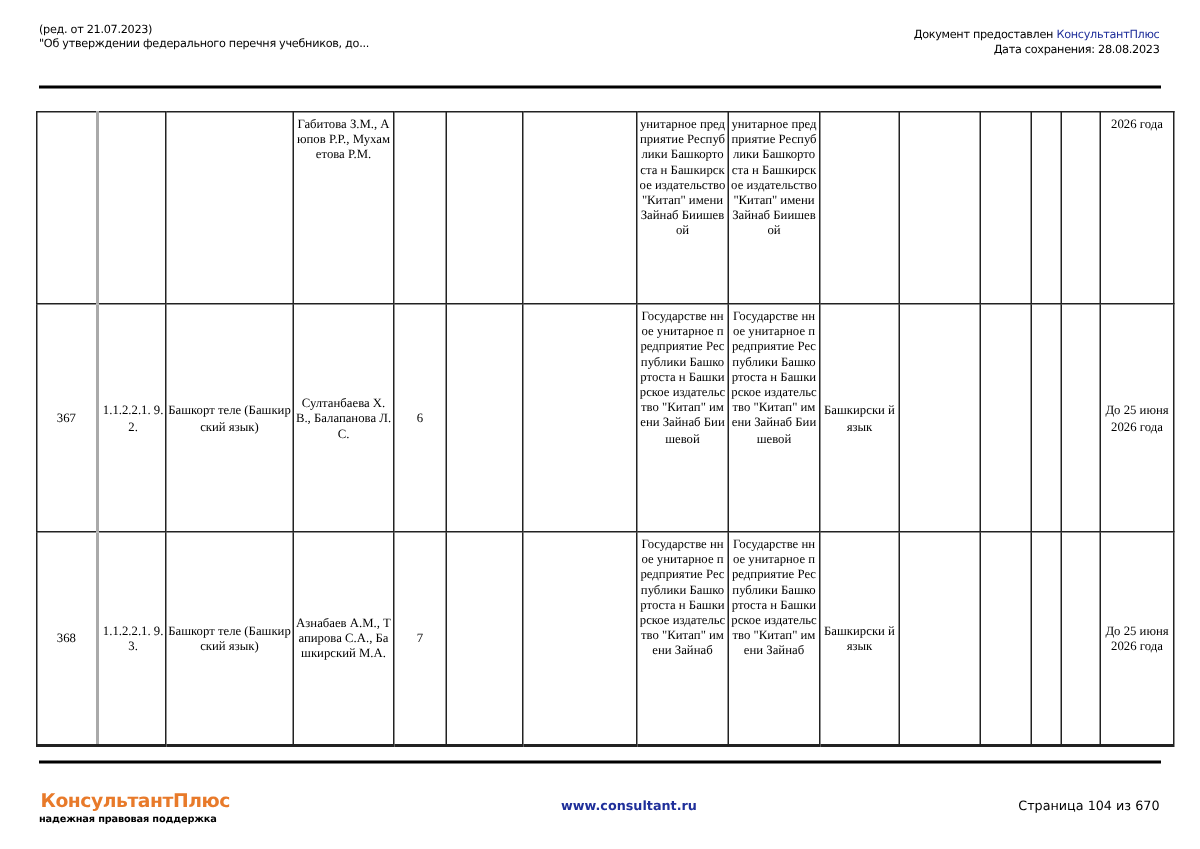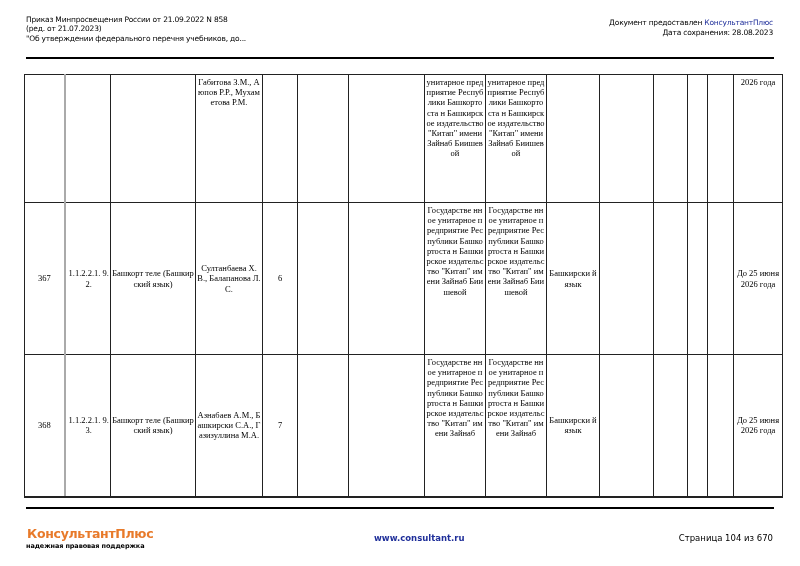--- a/index.html
+++ b/index.html
@@ -16,21 +16,20 @@
   table.doc tr.last td { border-bottom:2px solid #222; }
   .foot-logo { position:absolute; left:27px; top:526px; font-family:"DejaVu Sans", sans-serif; font-weight:bold; font-size:12.5px; color:#e87a2a; letter-spacing:-0.3px; }
   .foot-tag { position:absolute; left:26px; top:542px; font-weight:bold; font-size:6.5px; letter-spacing:-0.1px; }
   .foot-url { position:absolute; left:374px; top:533px; font-weight:bold; font-size:8.5px; color:#1f2f9a; }
   .foot-page { position:absolute; right:27px; top:533px; font-size:8.5px;margin-left:16px; }
 </style>
 </head>
 <body>
 
 <div class="hdr-left">
-  <div>Приказ Минпросвещения России от 21.09.2022 N 858</div>
   <div>(ред. от 21.07.2023)</div>
   <div>"Об утверждении федерального перечня учебников, до...</div>
 </div>
 
 <div class="hdr-right">
   <div><span>Документ предоставлен </span><span class="brand">КонсультантПлюс</span></div>
   <div>Дата сохранения: 28.08.2023</div>
 </div>
 
 <div class="rule" style="top:57px;"></div>
@@ -88,21 +87,21 @@
     <td></td>
     <td></td>
     <td></td>
     <td>До 25 июня 2026 года</td>
   </tr>
 
   <tr class="last" style="height:142px;">
     <td>368</td>
     <td class="gray left">1.1.2.2.1. 9.3.</td>
     <td>Башкорт теле (Башкирский язык)</td>
-    <td>Азнабаев А.М., Башкирски С.А., Газизуллина М.А.</td>
+    <td>Азнабаев А.М., Тапирова С.А., Башкирский М.А.</td>
     <td>7</td>
     <td></td>
     <td></td>
     <td class="top">Государстве нное унитарное предприятие Республики Башкортоста н Башкирское издательство "Китап" имени Зайнаб</td>
     <td class="top">Государстве нное унитарное предприятие Республики Башкортоста н Башкирское издательство "Китап" имени Зайнаб</td>
     <td>Башкирски й язык</td>
     <td></td>
     <td></td>
     <td></td>
     <td></td>

